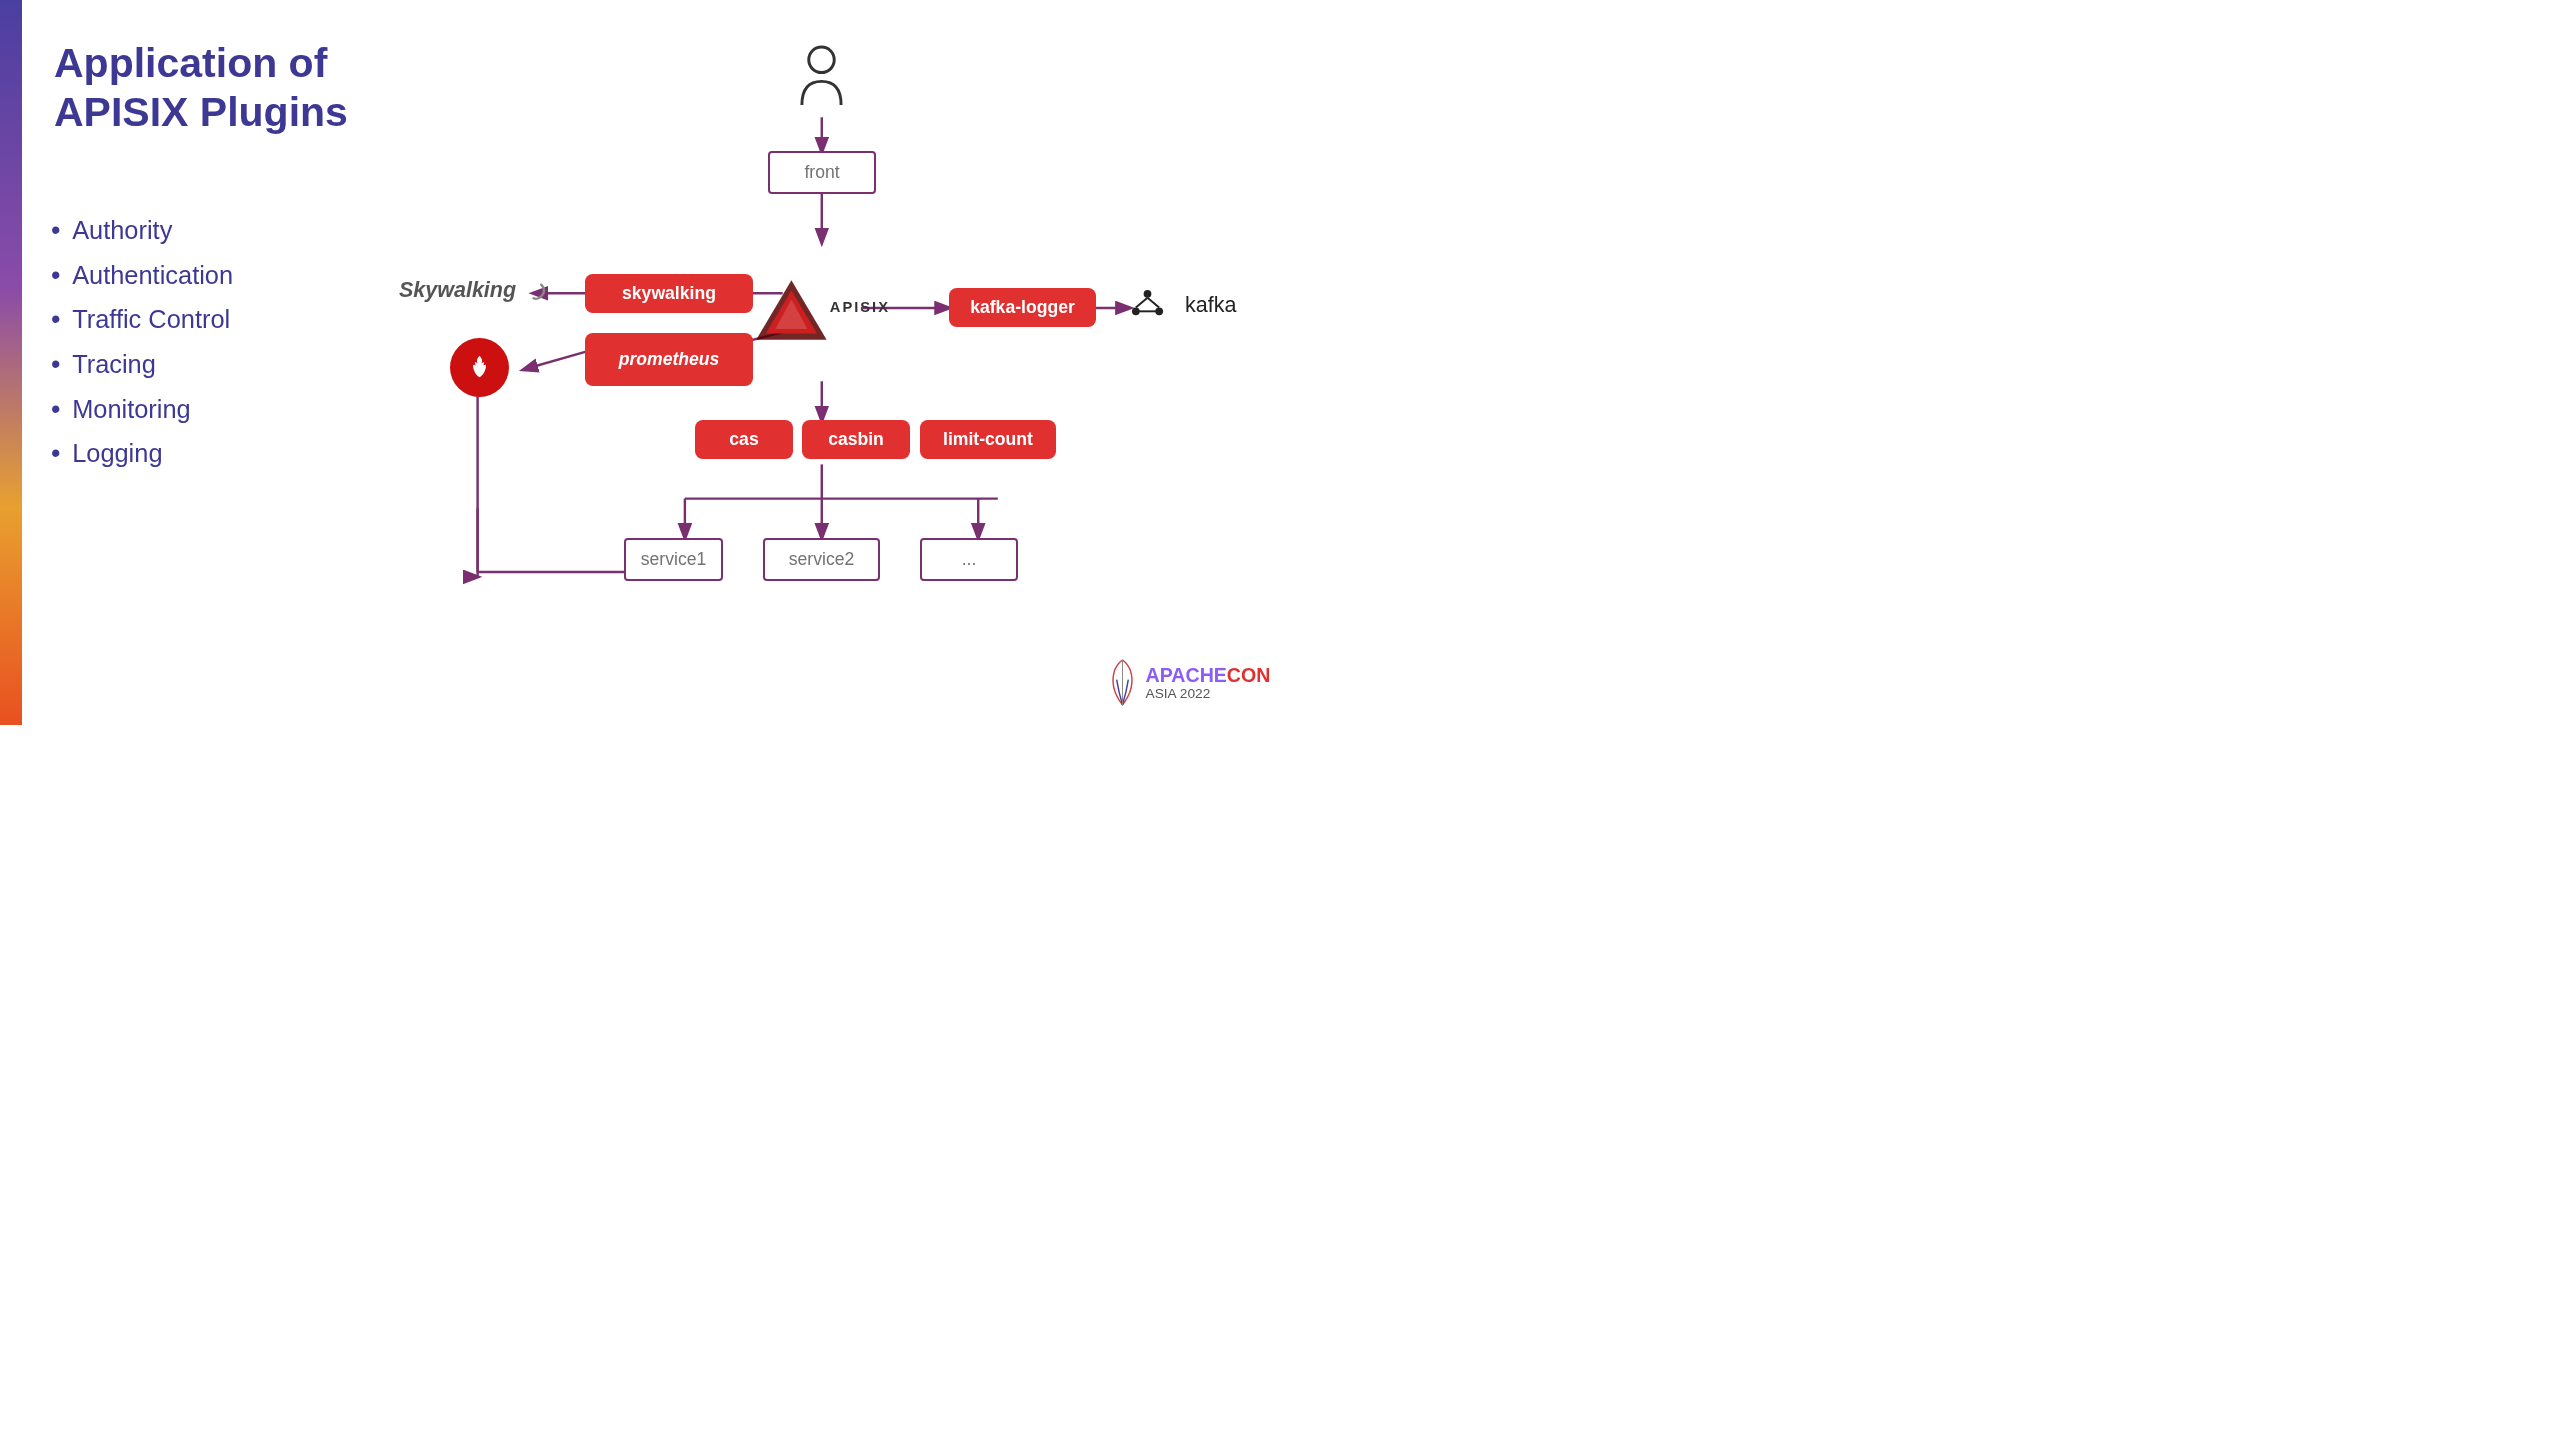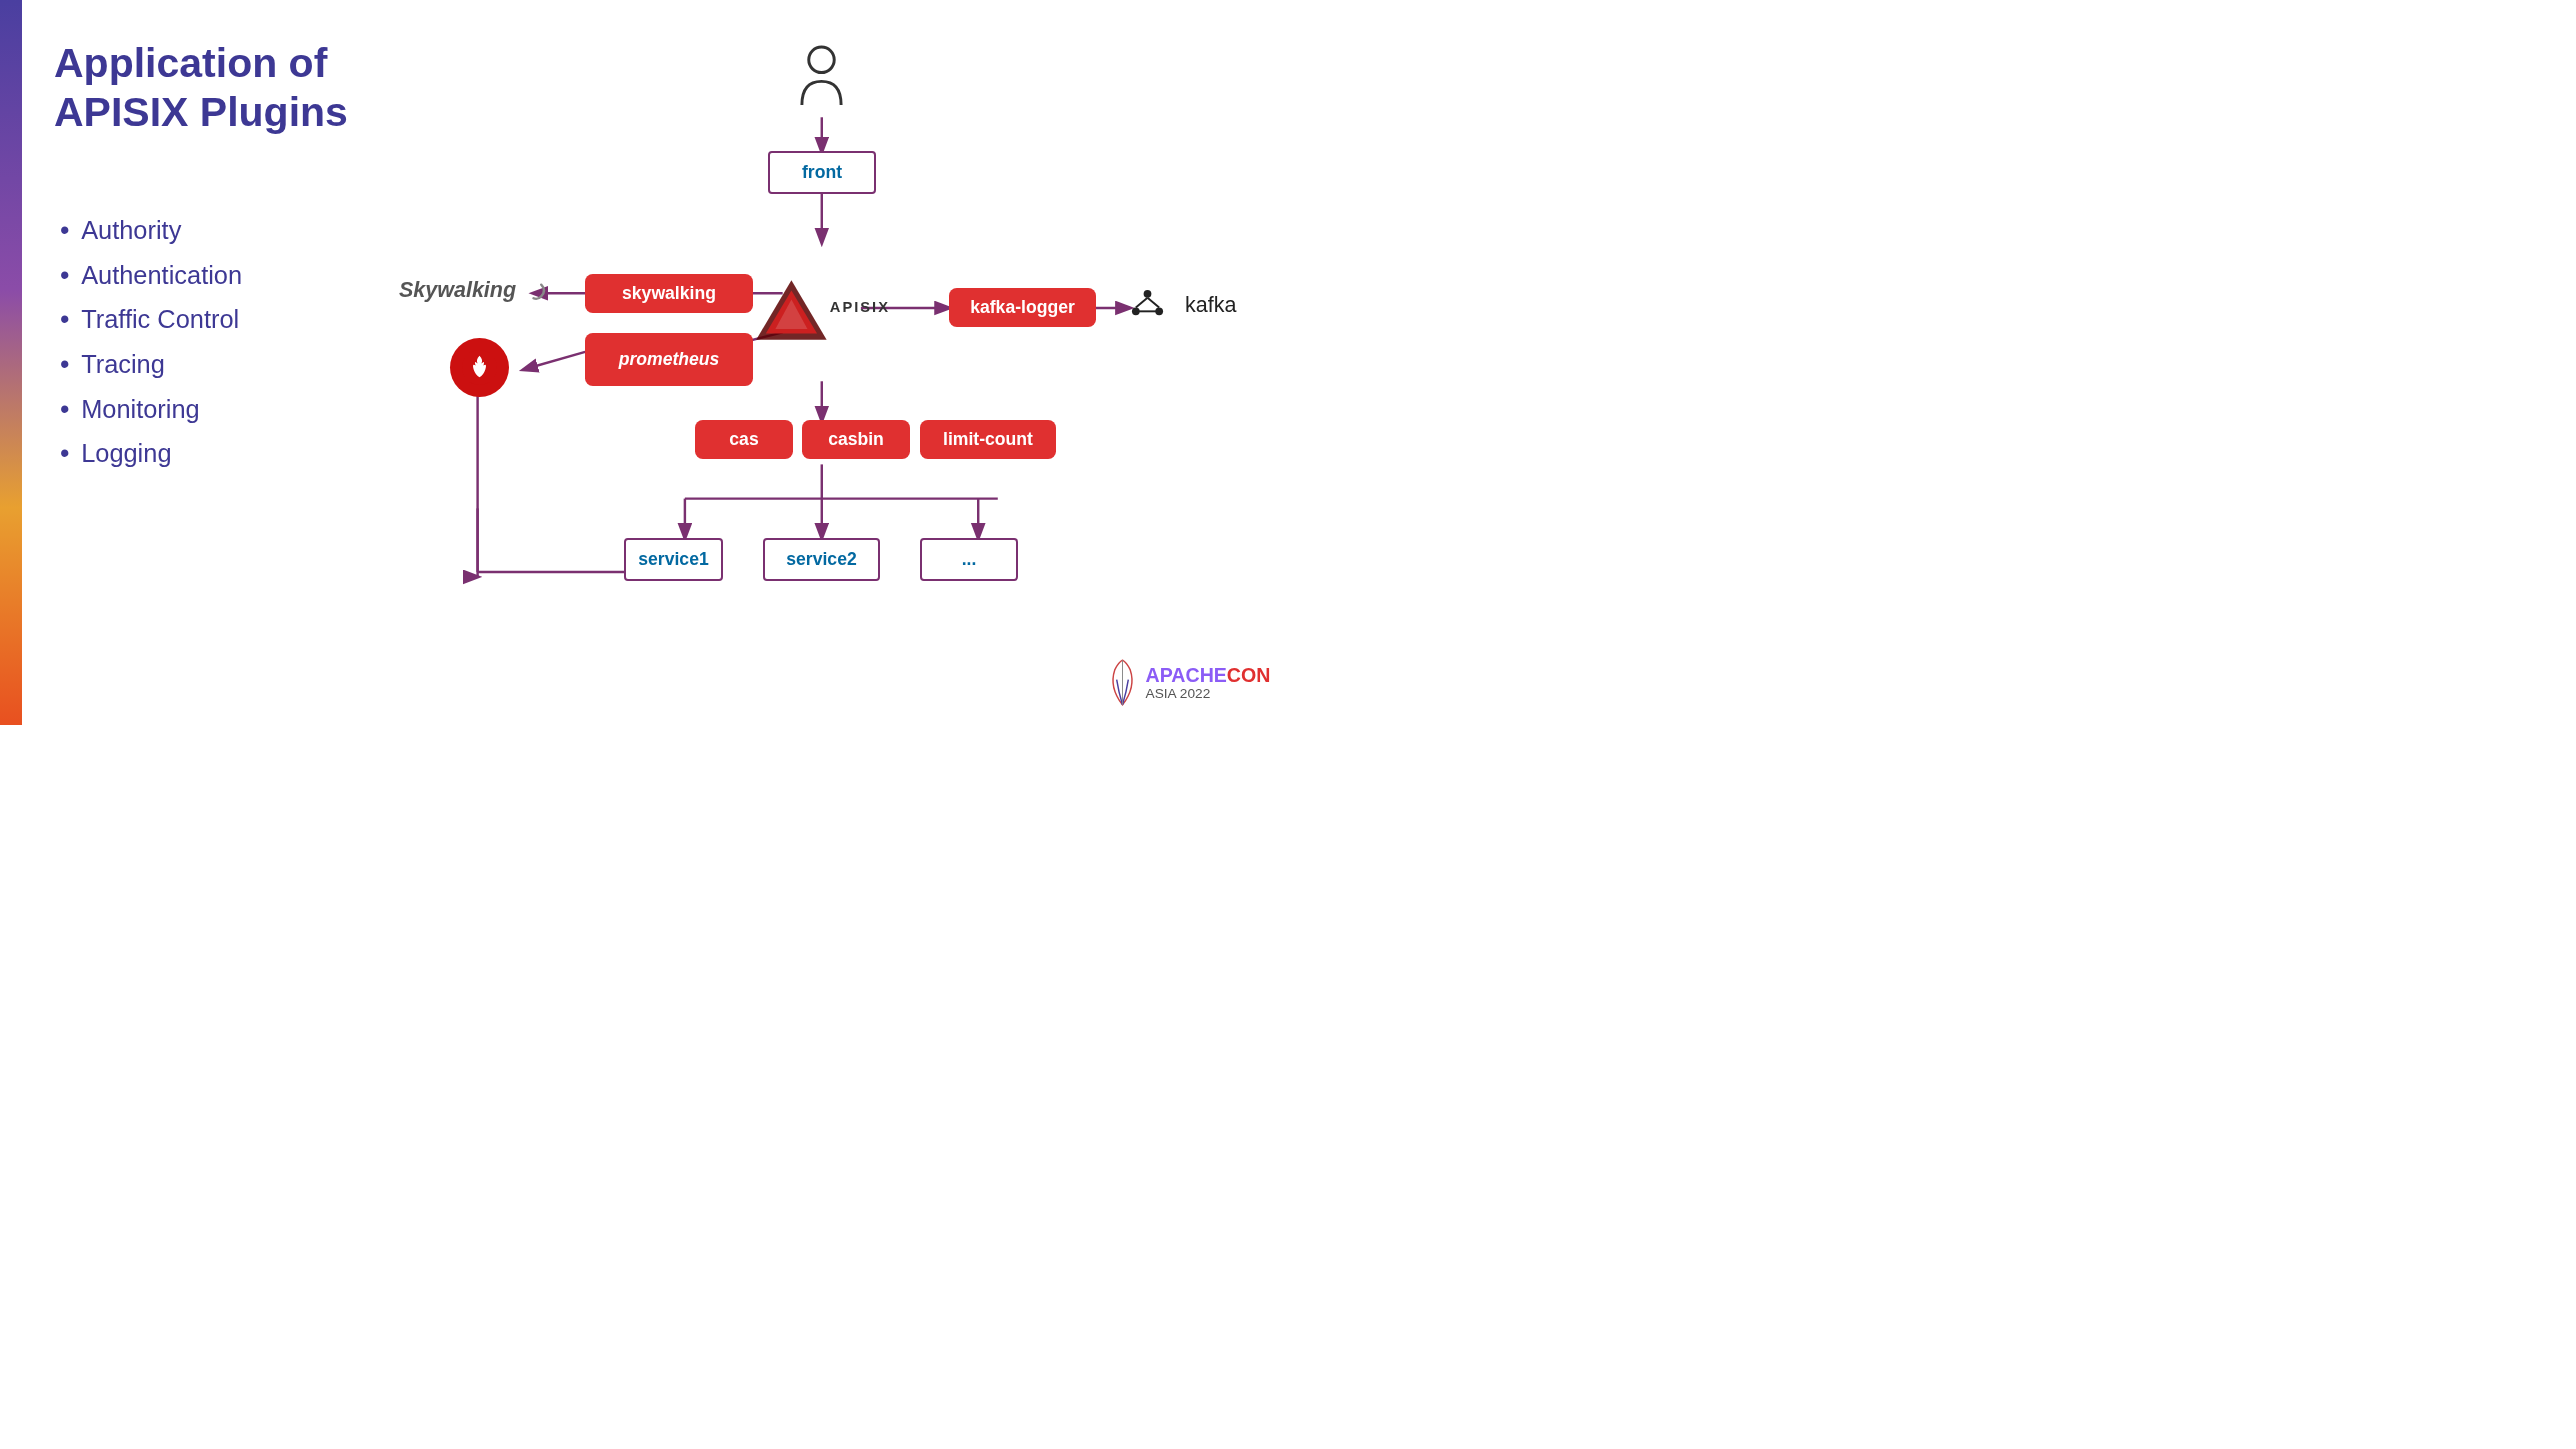--- a/index.html
+++ b/index.html
@@ -31,21 +31,21 @@
     .title-area h1 {
       font-size: 41px;
       font-weight: 600;
       color: #3d3894;
       line-height: 1.2;
     }
 
     
     .bullet-list {
       position: absolute;
-      left: 60px;
+      left: 51px;
       top: 215px;
       list-style: none;
       text-align: right;
     }
     .bullet-list li {
       font-size: 25.4px;
       font-weight: 500;
       color: #3d3894;
       margin-bottom: 13.7px;
       display: flex;
@@ -79,24 +79,24 @@
       align-items: center;
       justify-content: center;
       padding: 7.8px 17.6px;
     }
 
     
     .white-box {
       position: absolute;
       background: #ffffff;
       border: 2px solid #7a3070;
-      color: #0369a1;
+      color: #737373;
       border-radius: 3.9px;
       font-size: 17.6px;
-      font-weight: 700;
+      font-weight: 400;
       display: flex;
       align-items: center;
       justify-content: center;
       padding: 7.8px 17.6px;
     }
 
     
     .person-icon {
       position: absolute;
       top: 19.6px;

